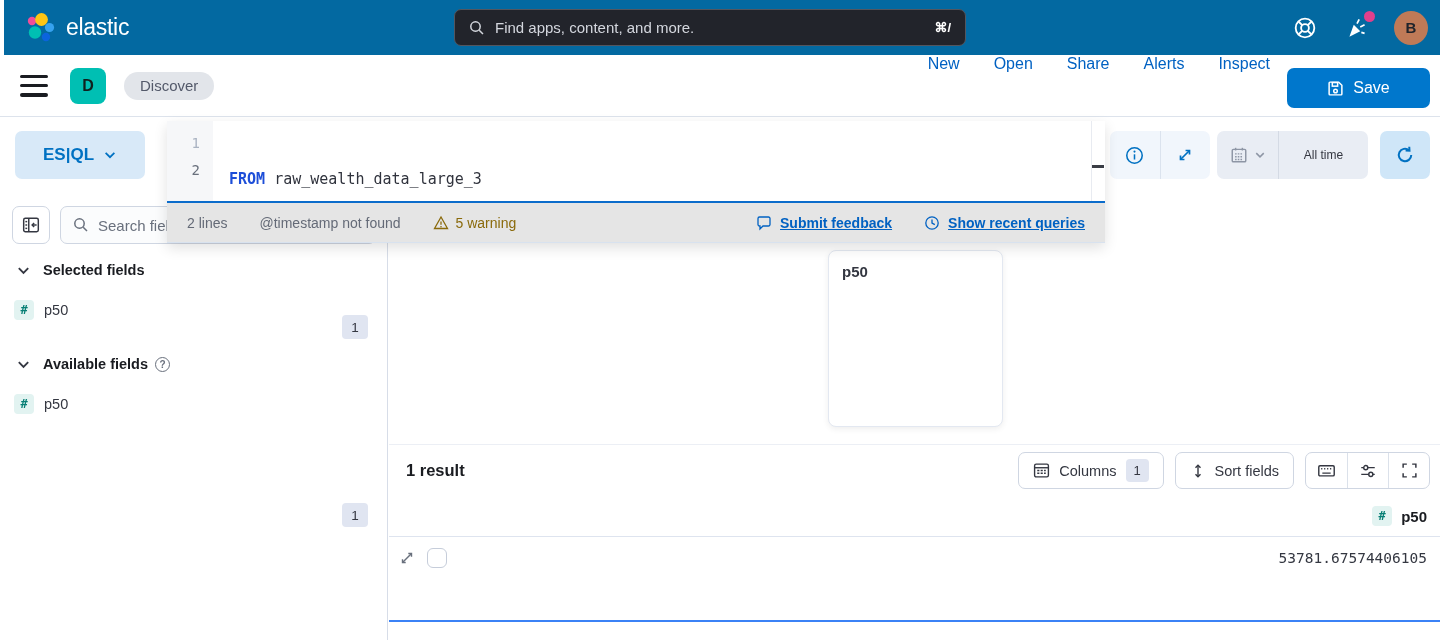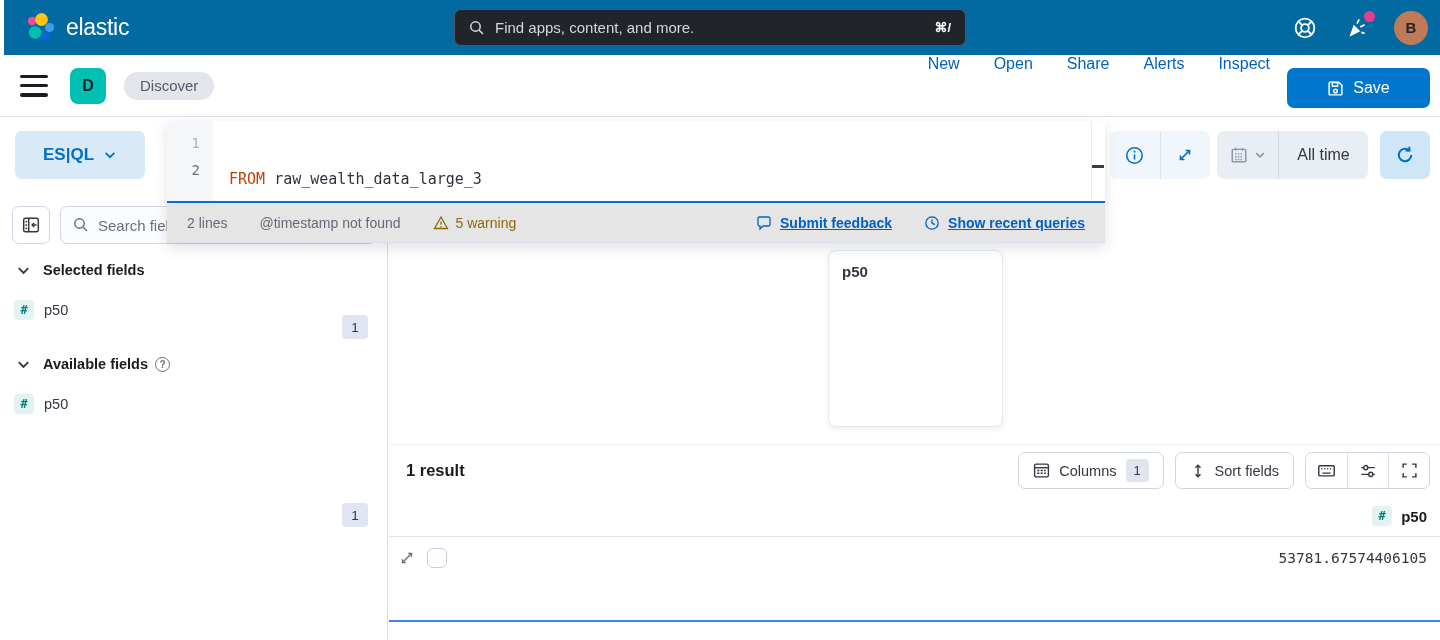--- a/index.html
+++ b/index.html
@@ -30,33 +30,33 @@
   .save-btn { position:absolute; right:10px; top:13px; width:143px; height:40px; background:#0077cc; border:none; border-radius:7px; color:#fff; font-size:16px; font-weight:500; display:flex; align-items:center; justify-content:center; gap:9px; cursor:pointer; font-family:"Liberation Sans",sans-serif; }
 
   
   .querybar { position:absolute; left:0; top:117px; width:1440px; height:83px; background:#fff; }
   .esql-btn { position:absolute; left:15px; top:14px; width:130px; height:48px; background:#d8e9f8; border:none; border-radius:7px; color:#0071c2; font-weight:bold; font-size:17px; display:flex; align-items:center; justify-content:center; gap:9px; cursor:pointer; font-family:"Liberation Sans",sans-serif; }
   .qb-right-panel { position:absolute; left:1110px; top:14px; width:100px; height:48px; background:#f1f6fc; border-radius:7px; display:flex; }
   .qb-right-panel .cell { flex:1; display:flex; align-items:center; justify-content:center; color:#0071c2; cursor:pointer; }
   .qb-right-panel .cell + .cell { border-left:1px solid #dbe3ee; }
   .timepicker { position:absolute; left:1217px; top:14px; width:151px; height:48px; background:#e9edf4; border-radius:7px; display:flex; align-items:center; cursor:pointer; }
   .timepicker .cal-seg { width:62px; height:100%; display:flex; align-items:center; justify-content:center; gap:6px; color:#8e96a5; border-right:1px solid #d4dae4; }
-  .timepicker .time-text { flex:1; text-align:center; color:#343741; font-size:16px; }
+  .timepicker .time-text { flex:1; text-align:center; color:#343741; font-size:12px; }
   .refresh-btn { position:absolute; left:1380px; top:14px; width:50px; height:48px; background:#cfe6f8; border:none; border-radius:7px; color:#0071c2; display:flex; align-items:center; justify-content:center; cursor:pointer; }
 
   
   .editor-popup { position:absolute; left:167px; top:121px; width:938px; z-index:30; box-shadow:0 5px 14px rgba(0,0,0,.12); border-radius:0 0 2px 2px; }
   .editor-area { position:relative; background:#fff; height:82px; border-bottom:2px solid #0b6ccb; display:flex; overflow:hidden; }
   .gutter { width:46px; background:#f6f7f9; padding-top:9px; }
   .gutter .ln { height:27px; line-height:27px; text-align:right; padding-right:13px; font-family:"DejaVu Sans Mono", monospace; font-size:14px; }
   .ln1 { color:#aab3c2; }
   .ln2 { color:#69707d; }
   .code { flex:1; padding:9px 0 0 16px; font-family:"DejaVu Sans Mono", monospace; font-size:15px; color:#30333d; white-space:pre; }
   .code .row { height:27px; line-height:27px; }
-  .tok-k { color:#c2410c; }
+  .tok-k { color:#1d4ed8;font-weight:bold; }
   .scroll-track { position:absolute; right:13px; top:0; bottom:0; border-left:1px solid #e8ebf1; }
   .scroll-dash { position:absolute; right:1px; top:44px; width:12px; height:3px; background:#3a3d45; }
   .editor-footer { height:40px; background:#e5e5e5; border-bottom:1px solid #d8e2ef; display:flex; align-items:center; padding:0 20px; font-size:14px; color:#646a77; gap:32px; }
   .warn { color:#8a6a0b; display:flex; align-items:center; gap:7px; }
   .footer-spacer { flex:1; }
   .footer-link { color:#0061c2; font-weight:bold; display:flex; align-items:flex-end; gap:8px; cursor:pointer;text-decoration:underline; }
 
   
   .sidebar { position:absolute; left:0; top:200px; width:388px; height:440px; background:#fff; border-right:1px solid #d7dde8; }
   .collapse-btn { position:absolute; left:12px; top:6px; width:38px; height:38px; background:#fff; border:1px solid #cfd6e2; border-radius:7px; display:flex; align-items:center; justify-content:center; color:#343741; cursor:pointer; }

